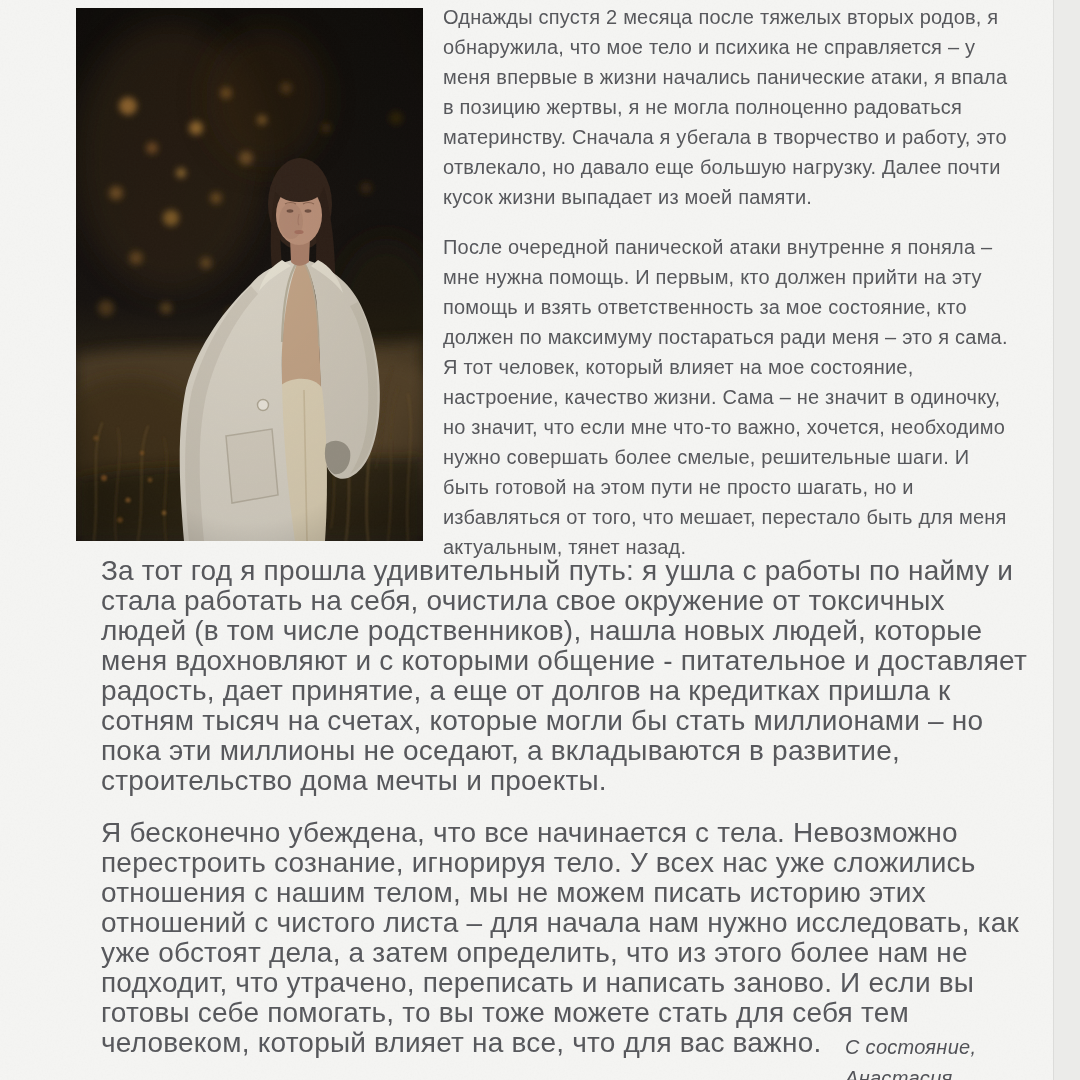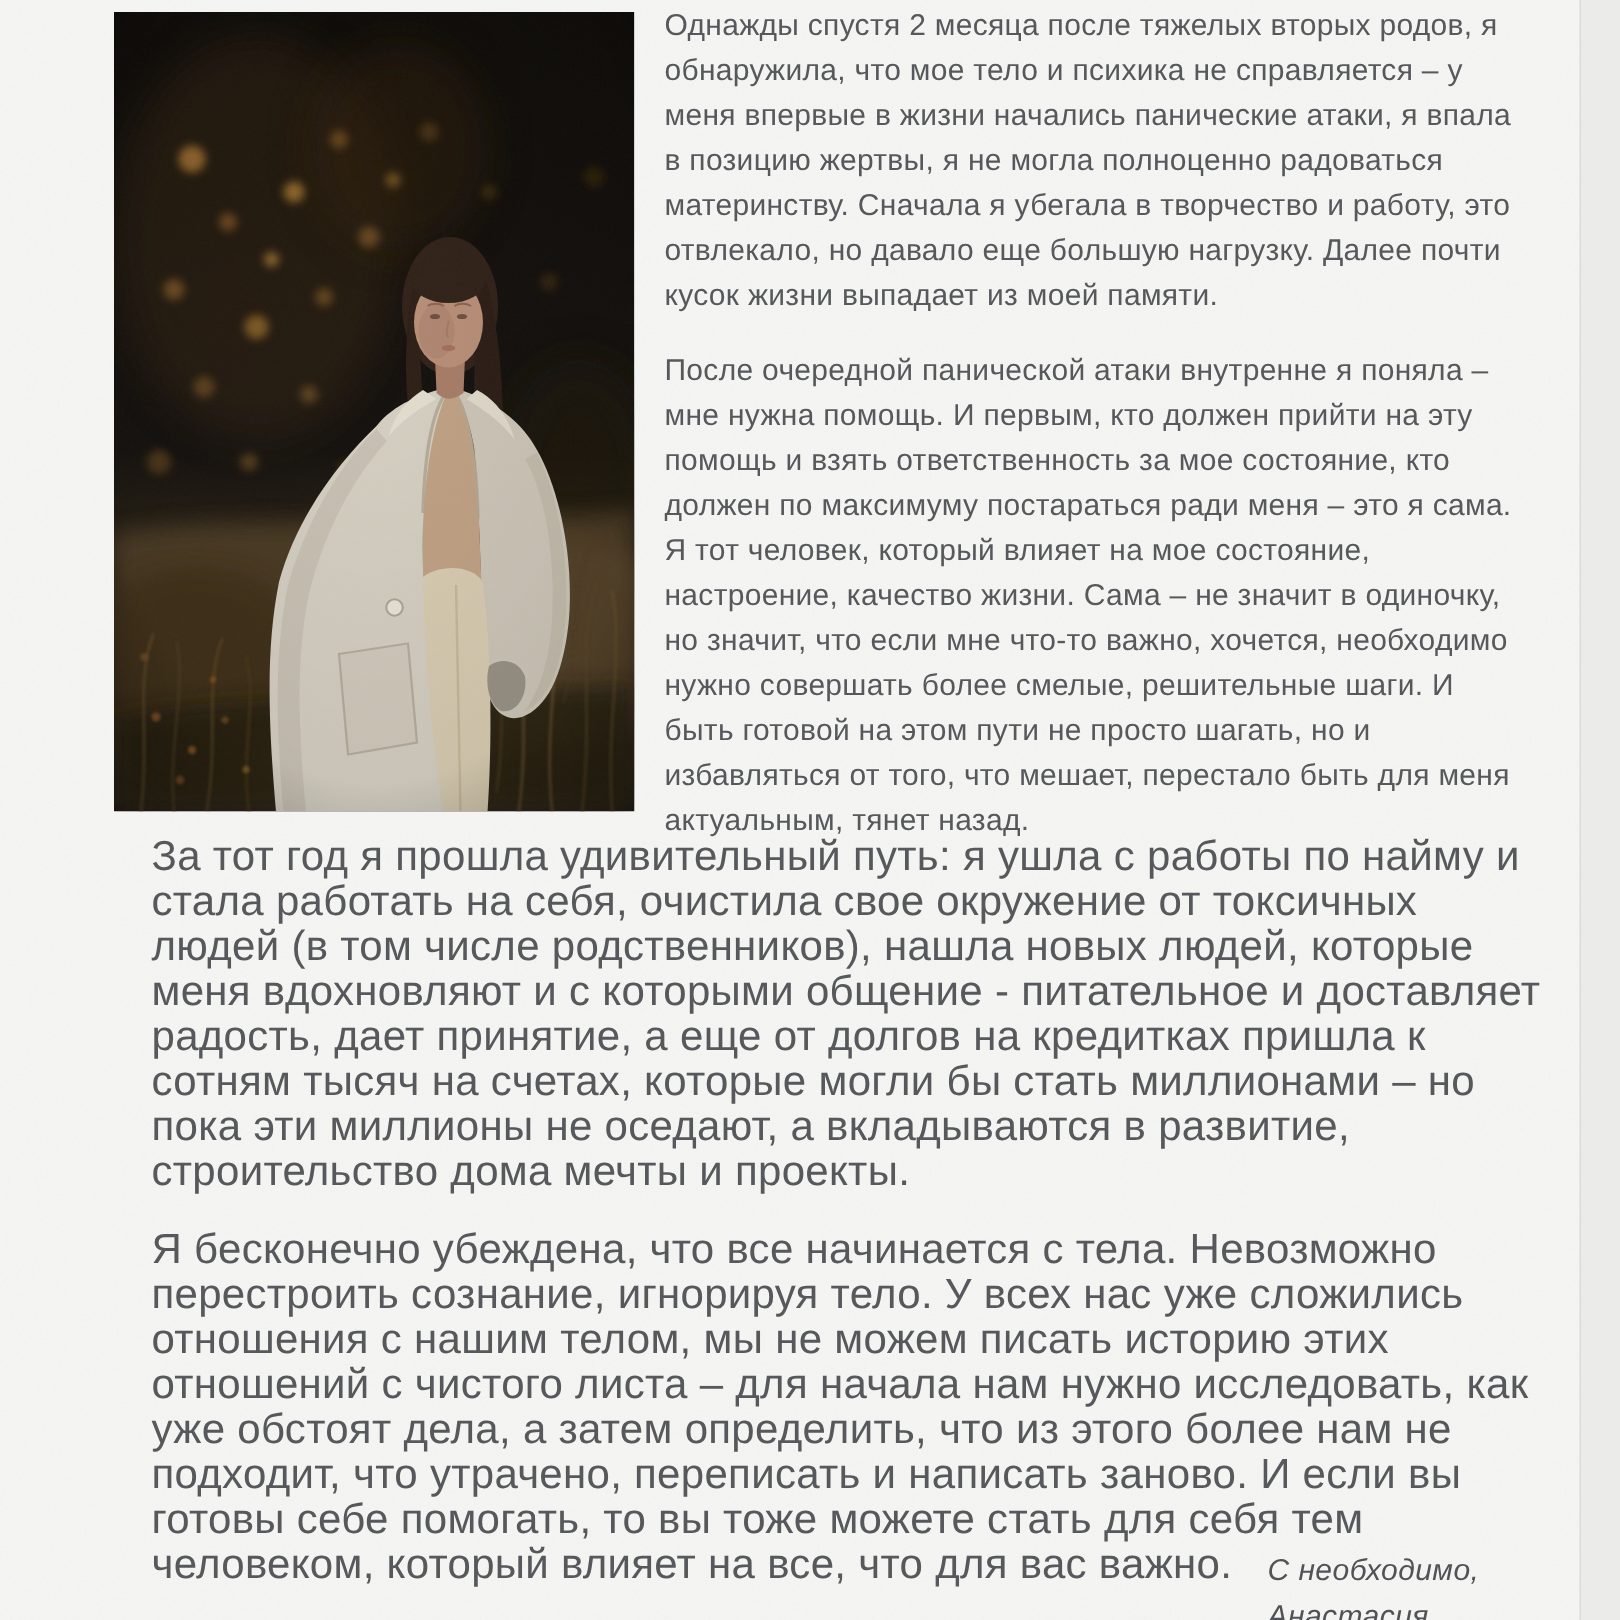--- a/index.html
+++ b/index.html
@@ -178,21 +178,21 @@
     <p>Однажды спустя 2 месяца после тяжелых вторых родов, я обнаружила, что мое тело и психика не справляется – у меня впервые в жизни начались панические атаки, я впала в позицию жертвы, я не могла полноценно радоваться материнству. Сначала я убегала в творчество и работу, это отвлекало, но давало еще большую нагрузку. Далее почти кусок жизни выпадает из моей памяти.</p>
     <p>После очередной панической атаки внутренне я поняла – мне нужна помощь. И первым, кто должен прийти на эту помощь и взять ответственность за мое состояние, кто должен по максимуму постараться ради меня – это я сама. Я тот человек, который влияет на мое состояние, настроение, качество жизни. Сама – не значит в одиночку, но значит, что если мне что-то важно, хочется, необходимо  нужно совершать более смелые, решительные шаги. И быть готовой на этом пути не просто шагать, но и избавляться от того, что мешает, перестало быть для меня актуальным, тянет назад.</p>
   </section>
 
   <section class="full-text">
     <p>За тот год я прошла удивительный путь: я ушла с работы по найму и стала работать на себя, очистила свое окружение от токсичных людей (в том числе родственников), нашла новых людей, которые меня вдохновляют и с которыми общение - питательное и доставляет радость, дает принятие, а еще от долгов на кредитках пришла к сотням тысяч на счетах, которые могли бы стать миллионами – но пока эти миллионы не оседают, а вкладываются в развитие, строительство дома мечты и проекты.</p>
     <p>Я бесконечно убеждена, что все начинается с тела. Невозможно перестроить сознание, игнорируя тело. У всех нас уже сложились отношения с нашим телом, мы не можем писать историю этих отношений с чистого листа – для начала нам нужно исследовать, как уже обстоят дела, а затем определить, что из этого более нам не подходит, что утрачено, переписать и написать заново. И если вы готовы себе помогать, то вы тоже  можете стать для себя тем человеком, который влияет на все, что для вас важно.</p>
   </section>
 
   <div class="signature">
-    <div>С необходимо,</div>
+    <div>С состояние,</div>
     <div>Анастасия</div>
   </div>
 
   <svg class="noise" width="1080" height="1080" xmlns="http://www.w3.org/2000/svg">
     <filter id="pn">
       <feTurbulence type="fractalNoise" baseFrequency="0.55" numOctaves="2" stitchTiles="stitch"></feTurbulence>
       <feColorMatrix type="matrix" values="0 0 0 0 0.35  0 0 0 0 0.35  0 0 0 0 0.34  0 0 0 0.06 0"></feColorMatrix>
     </filter>
     <rect width="1080" height="1080" filter="url(#pn)"></rect>
   </svg>

